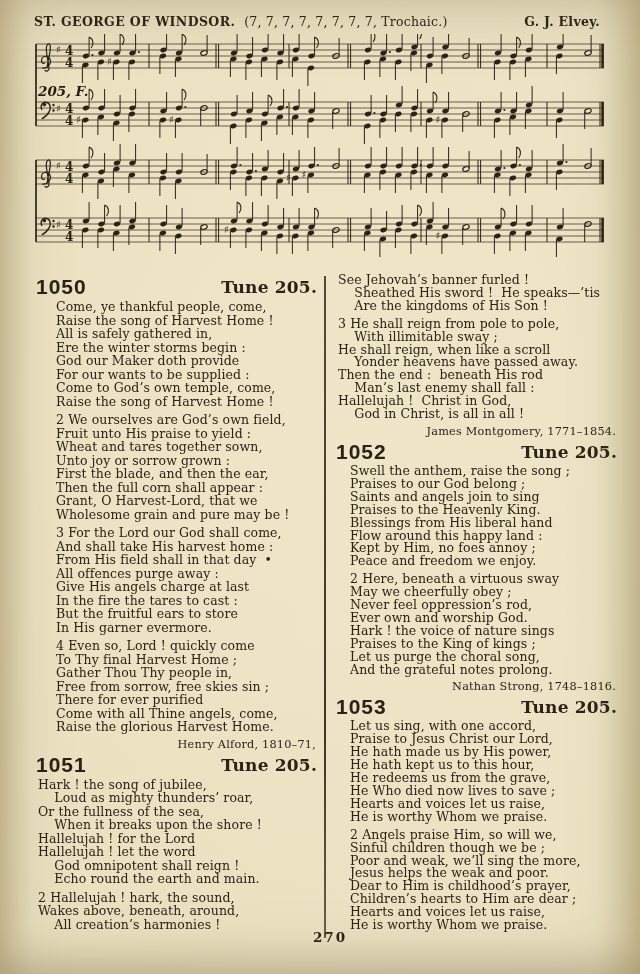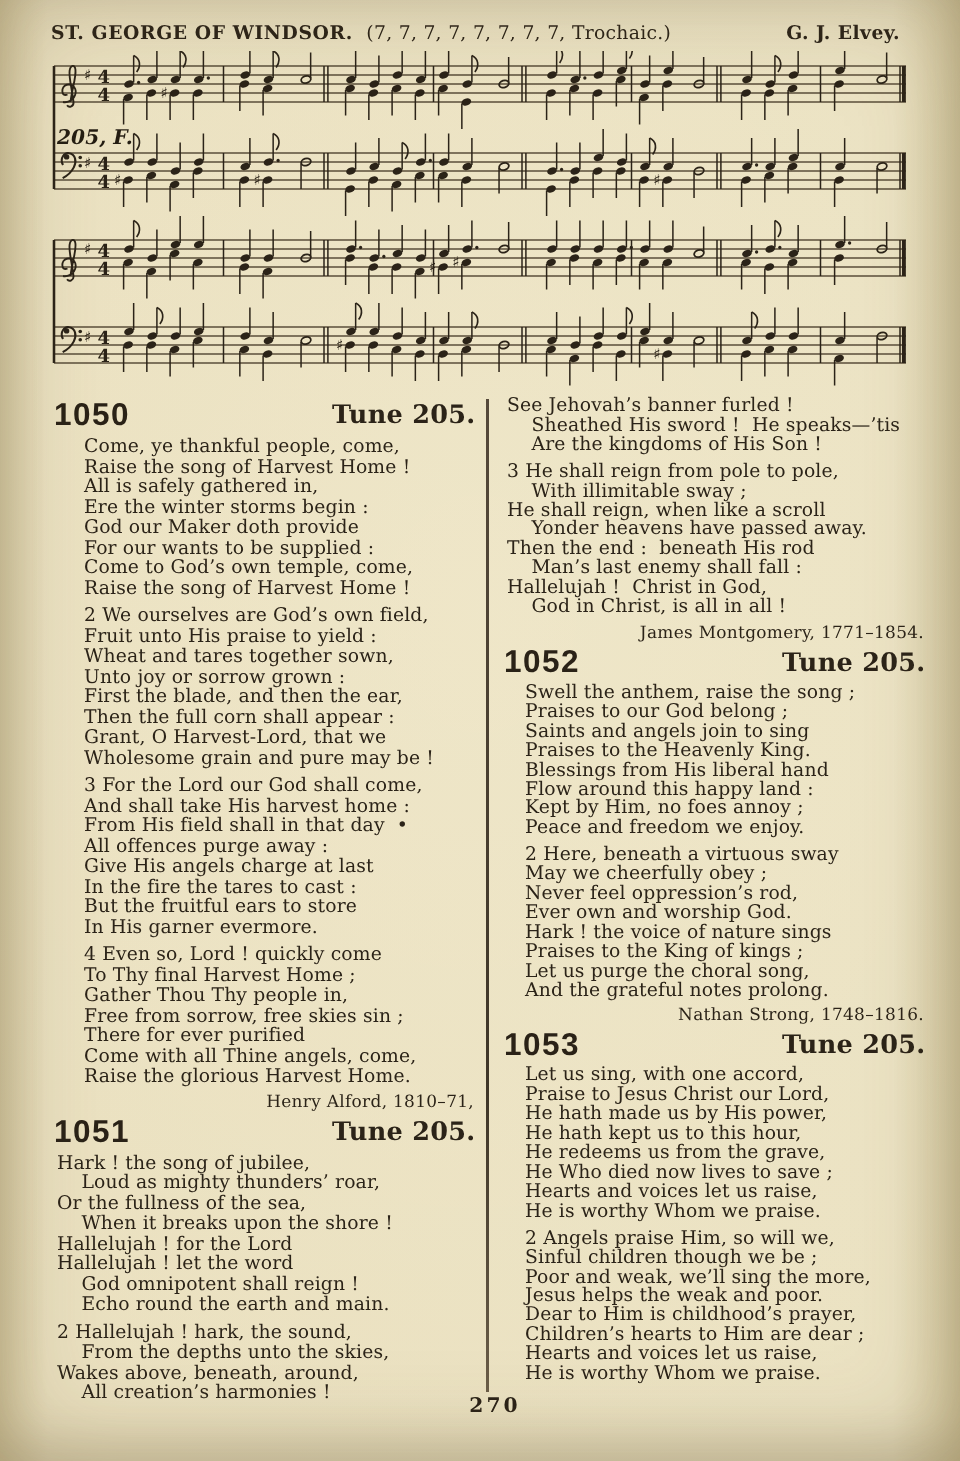--- a/index.html
+++ b/index.html
@@ -20,21 +20,21 @@
   .hdr{position:absolute;top:14px;left:34px;right:40px;display:flex;justify-content:space-between;align-items:baseline;font-size:12.5px;}
   .hdr .t{font-weight:bold;letter-spacing:.4px;}
   .hdr .m{font-weight:normal;margin-left:9px;letter-spacing:.2px;}
   .hdr .c{font-weight:bold;letter-spacing:.3px;}
   
   .score-wrap{position:absolute;left:28px;top:34px;width:586px;height:226px;}
   svg text.tslabel{font:italic bold 13.5px "DejaVu Serif", serif;fill:#241d12;}
   svg text.sig{font:bold 12px "DejaVu Serif", serif;fill:#2b2318;}
   svg text.acc{font:10px "DejaVu Sans", sans-serif;fill:#2b2318;}
   
-  .cols{position:absolute;left:36px;top:264px;width:586px;height:674px;display:flex;overflow:hidden;}
+  .cols{position:absolute;left:36px;top:274px;width:586px;height:674px;display:flex;overflow:hidden;}
   .col{overflow:hidden;}
   .col-left{width:286px;}
   .divider{width:2px;background:linear-gradient(#55493a,#3f3628 70%,#6b5e49);margin:2px 6px 10px 2px;}
   .col-right{flex:1;padding-left:4px;}
   .hymn-head{display:flex;justify-content:space-between;align-items:flex-end;margin:2px 0 3px;}
   .hymn-number{font-family:"Liberation Sans", sans-serif;font-weight:bold;font-size:21px;line-height:21px;letter-spacing:1px;color:#2a2217;}
   .hymn-tune{font-size:17px;font-weight:bold;padding-right:5px;letter-spacing:.2px;}
   .stanza{margin:0 0 5px;}
   .line{font-size:12.5px;white-space:pre-wrap;letter-spacing:.1px;}
   .col-left .line{line-height:13.5px;}
@@ -633,21 +633,20 @@
         <div class="line">    Loud as mighty thunders’ roar,</div>
         <div class="line">Or the fullness of the sea,</div>
         <div class="line">    When it breaks upon the shore !</div>
         <div class="line">Hallelujah ! for the Lord</div>
         <div class="line">Hallelujah ! let the word</div>
         <div class="line">    God omnipotent shall reign !</div>
         <div class="line">    Echo round the earth and main.</div>
       </div>
       <div class="stanza pad0">
         <div class="line">2 Hallelujah ! hark, the sound,</div>
-        <div class="line">    From the depths unto the skies,</div>
         <div class="line">Wakes above, beneath, around,</div>
         <div class="line">    All creation’s harmonies !</div>
       </div>
     </div>
   <div class="divider"></div>
   <div class="col col-right">
       <div class="stanza pad0">
         <div class="line">See Jehovah’s banner furled !</div>
         <div class="line">    Sheathed His sword !  He speaks—’tis</div>
         <div class="line">    Are the kingdoms of His Son !</div>

